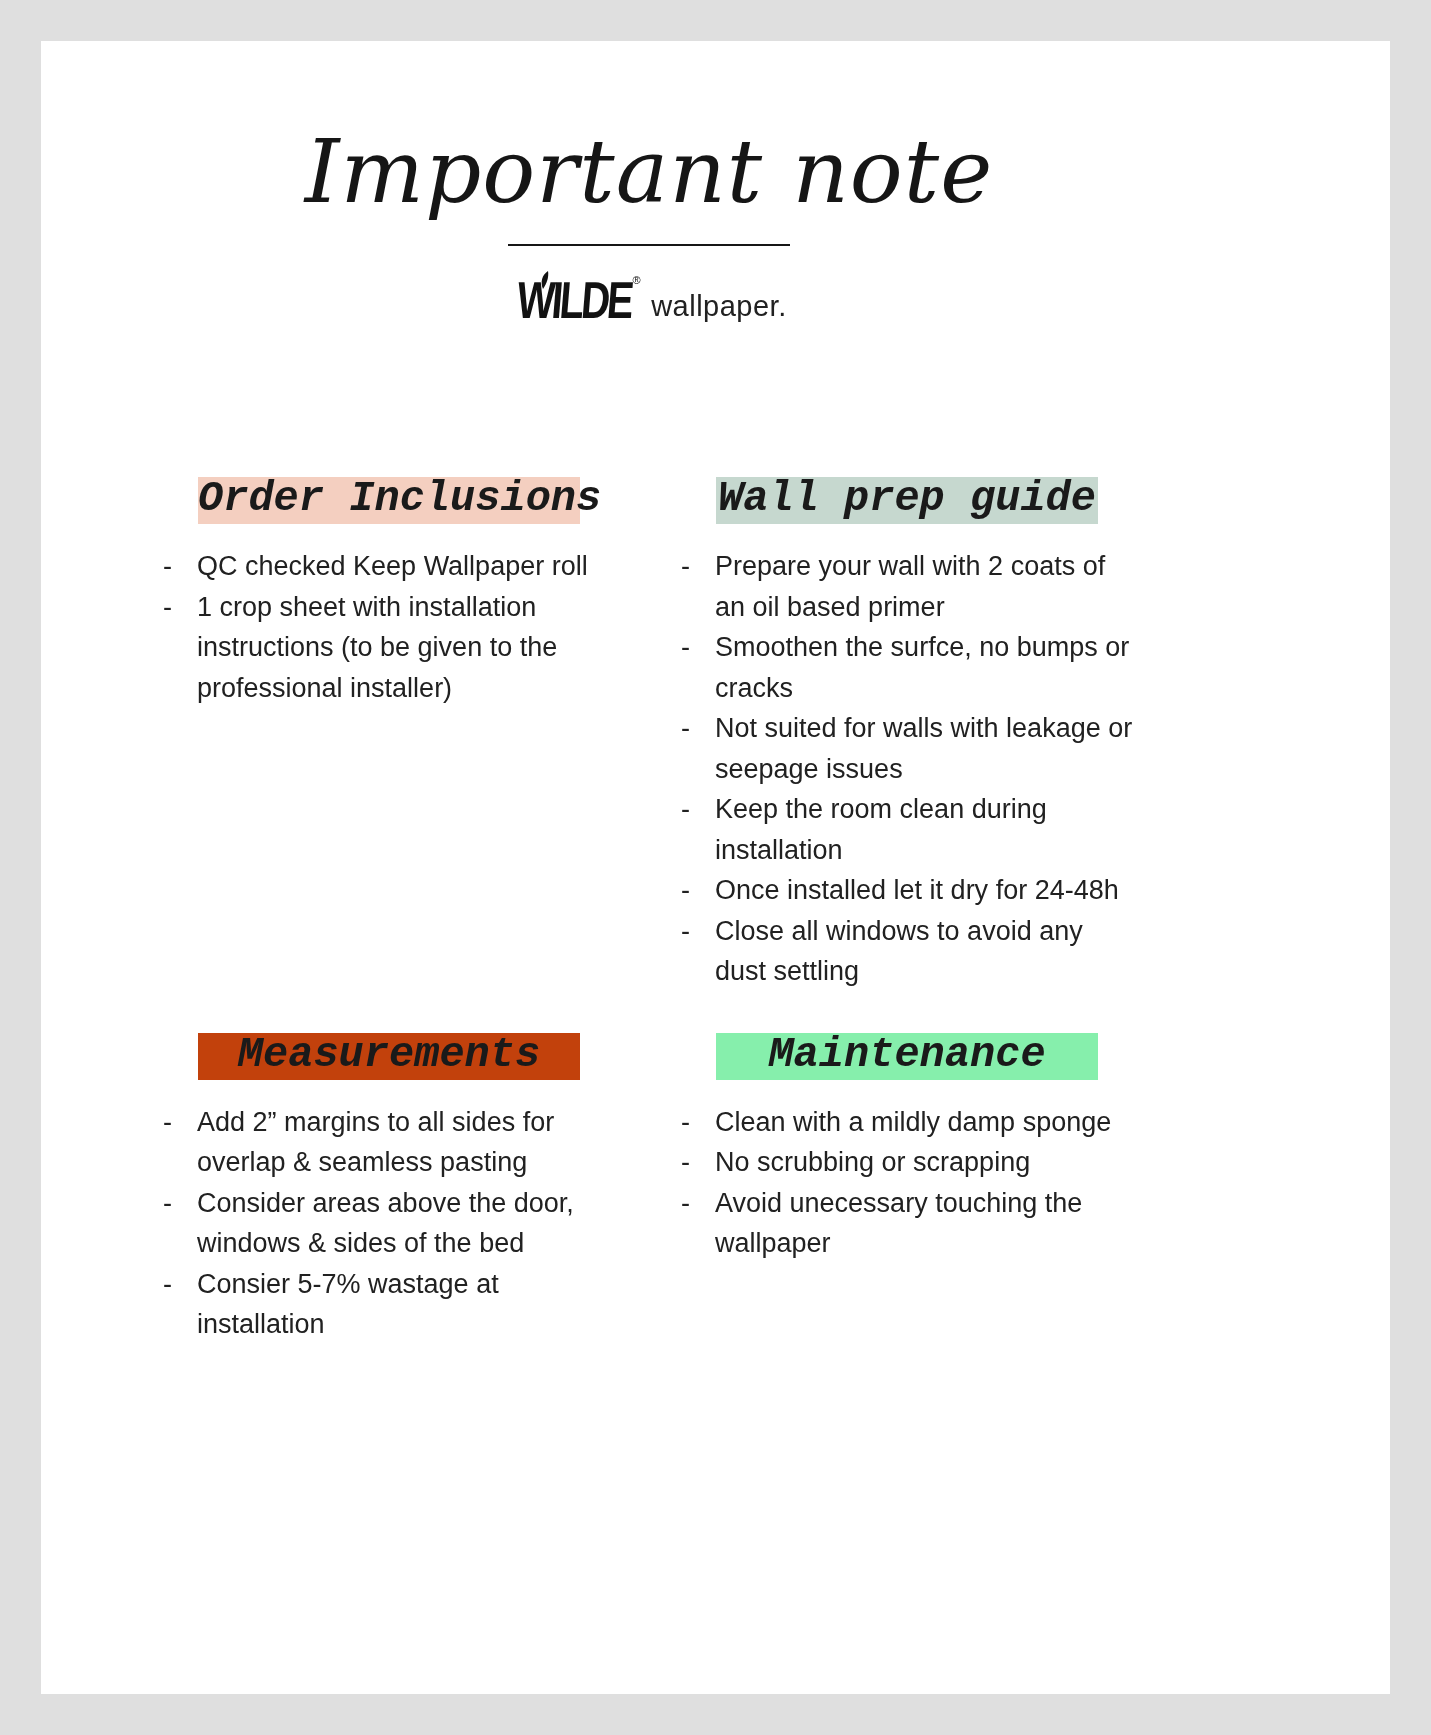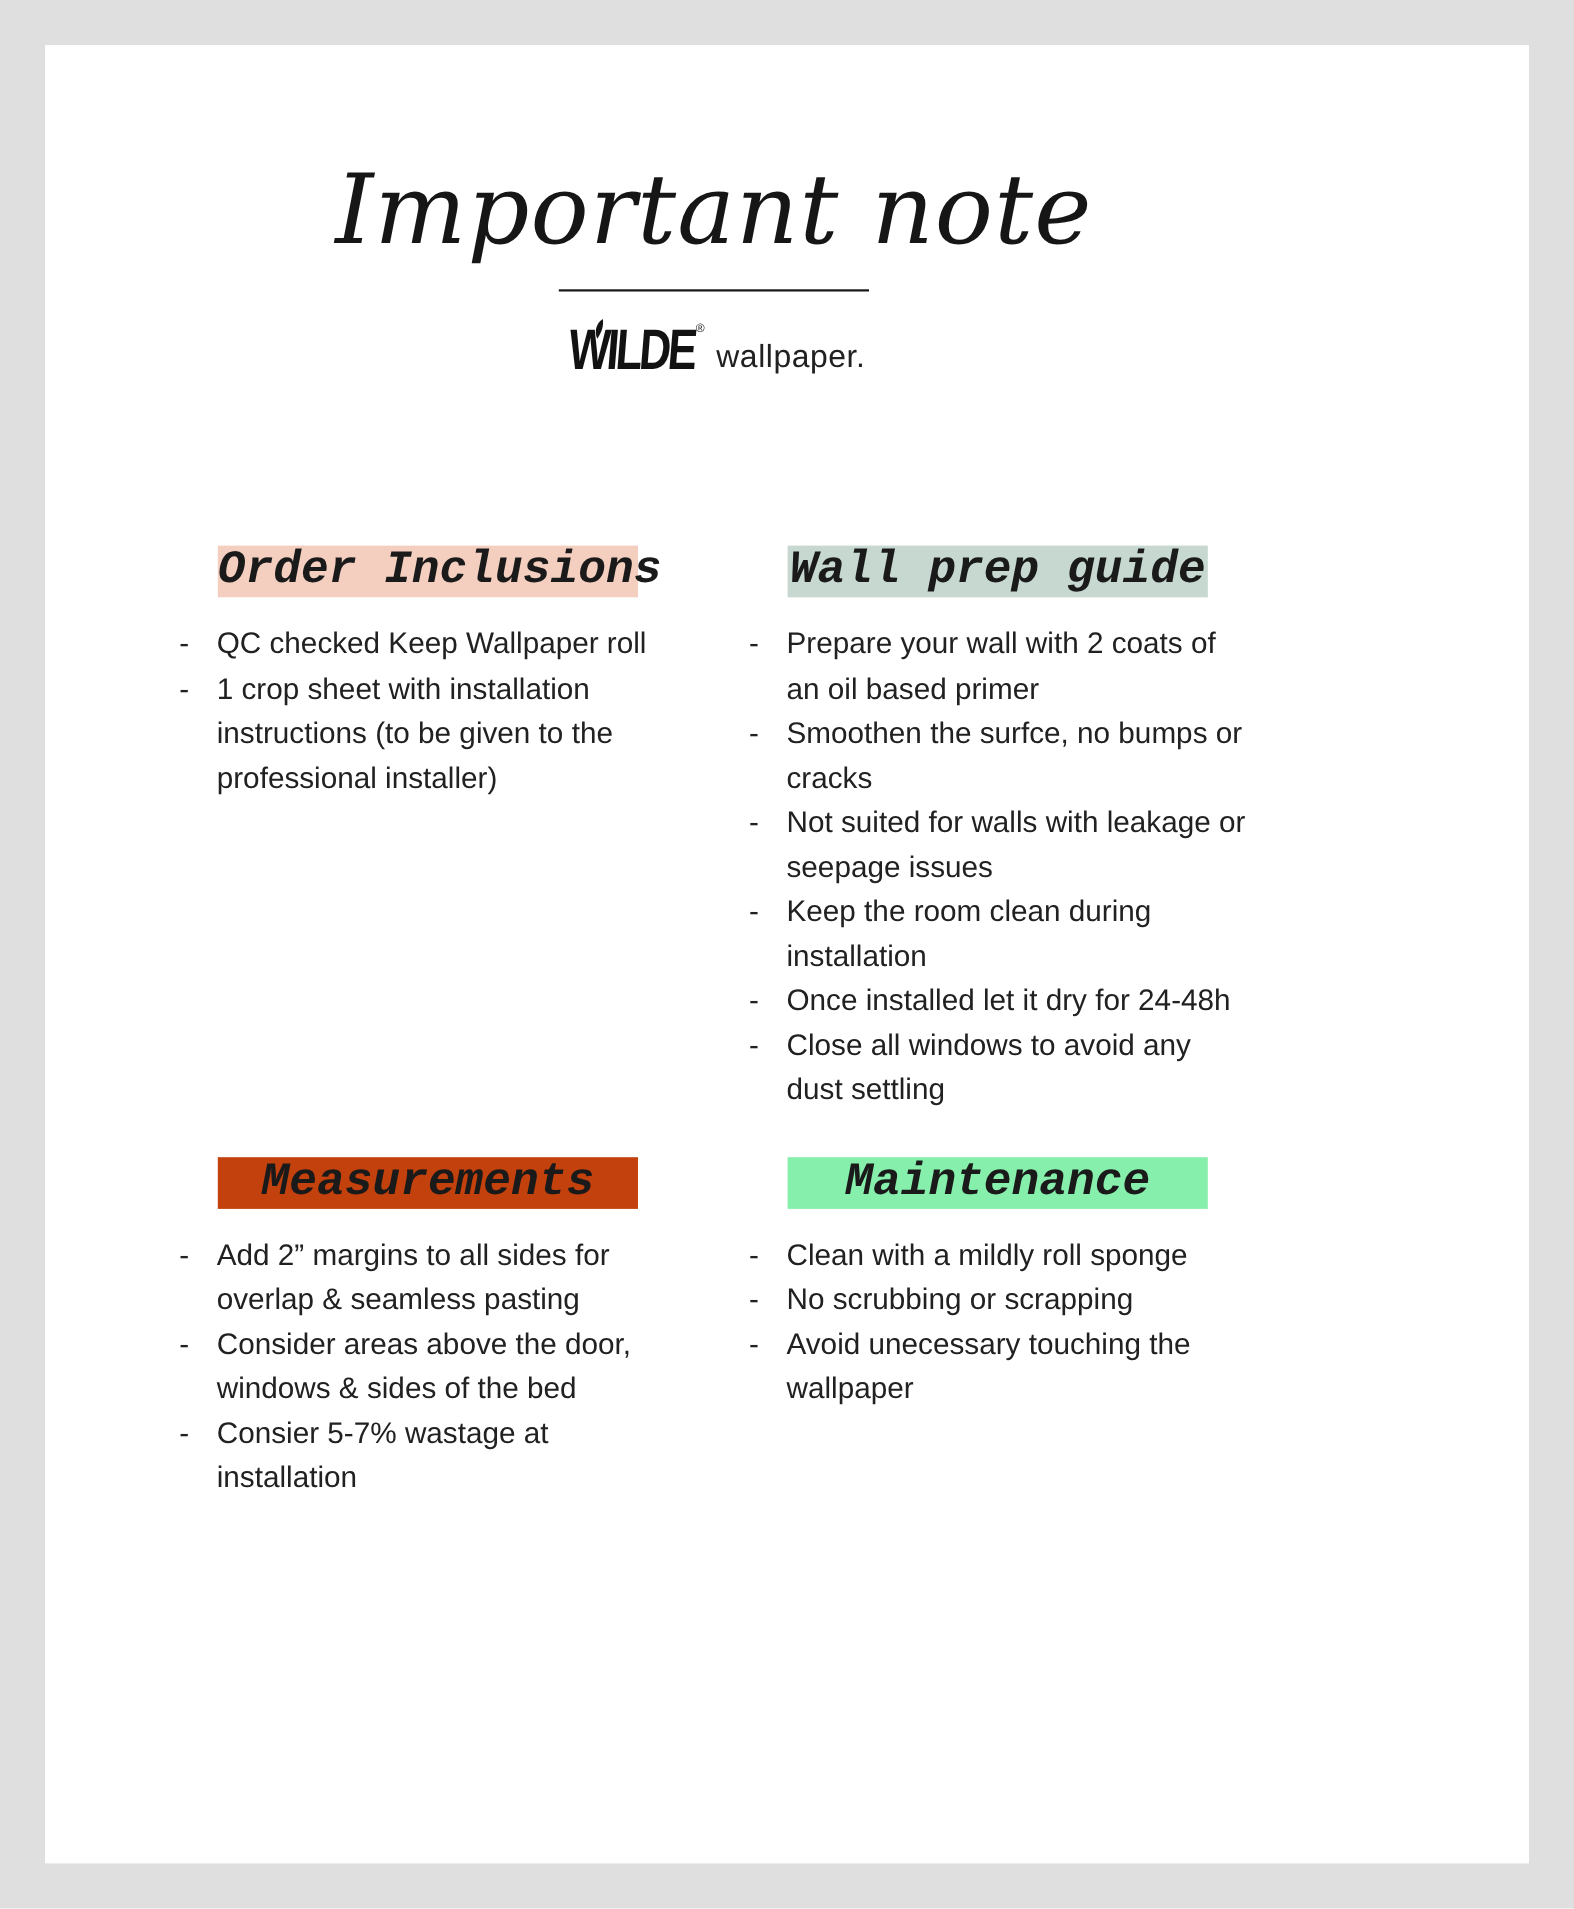--- a/index.html
+++ b/index.html
@@ -13,21 +13,20 @@
   .page{
     position:absolute;
     left:41px;top:41px;
     width:1349px;height:1653px;
     background:#ffffff;
   }
   .content{
     width:980px;
     margin-left:118px;
     padding-top:80px;
-    margin-top:19px;
   }
   .doc-title{
     font-family:"DejaVu Serif",serif;
     font-style:italic;
     font-weight:400;
     font-size:88px;
     line-height:1.15;
     color:#161616;
     text-align:center;
     letter-spacing:1px;
@@ -194,21 +193,21 @@
             <span class="item-text">Consier 5-7% wastage at installation</span>
           </li>
         </ul>
       </div>
 
       <div class="section">
         <div class="section-header" style="background: #86efac;">Maintenance</div>
         <ul class="item-list">
           <li class="item">
             <span class="dash">-</span>
-            <span class="item-text">Clean with a mildly roll sponge</span>
+            <span class="item-text">Clean with a mildly damp sponge</span>
           </li>
           <li class="item">
             <span class="dash">-</span>
             <span class="item-text">No scrubbing or scrapping</span>
           </li>
           <li class="item">
             <span class="dash">-</span>
             <span class="item-text">Avoid unecessary touching the wallpaper</span>
           </li>
         </ul>

